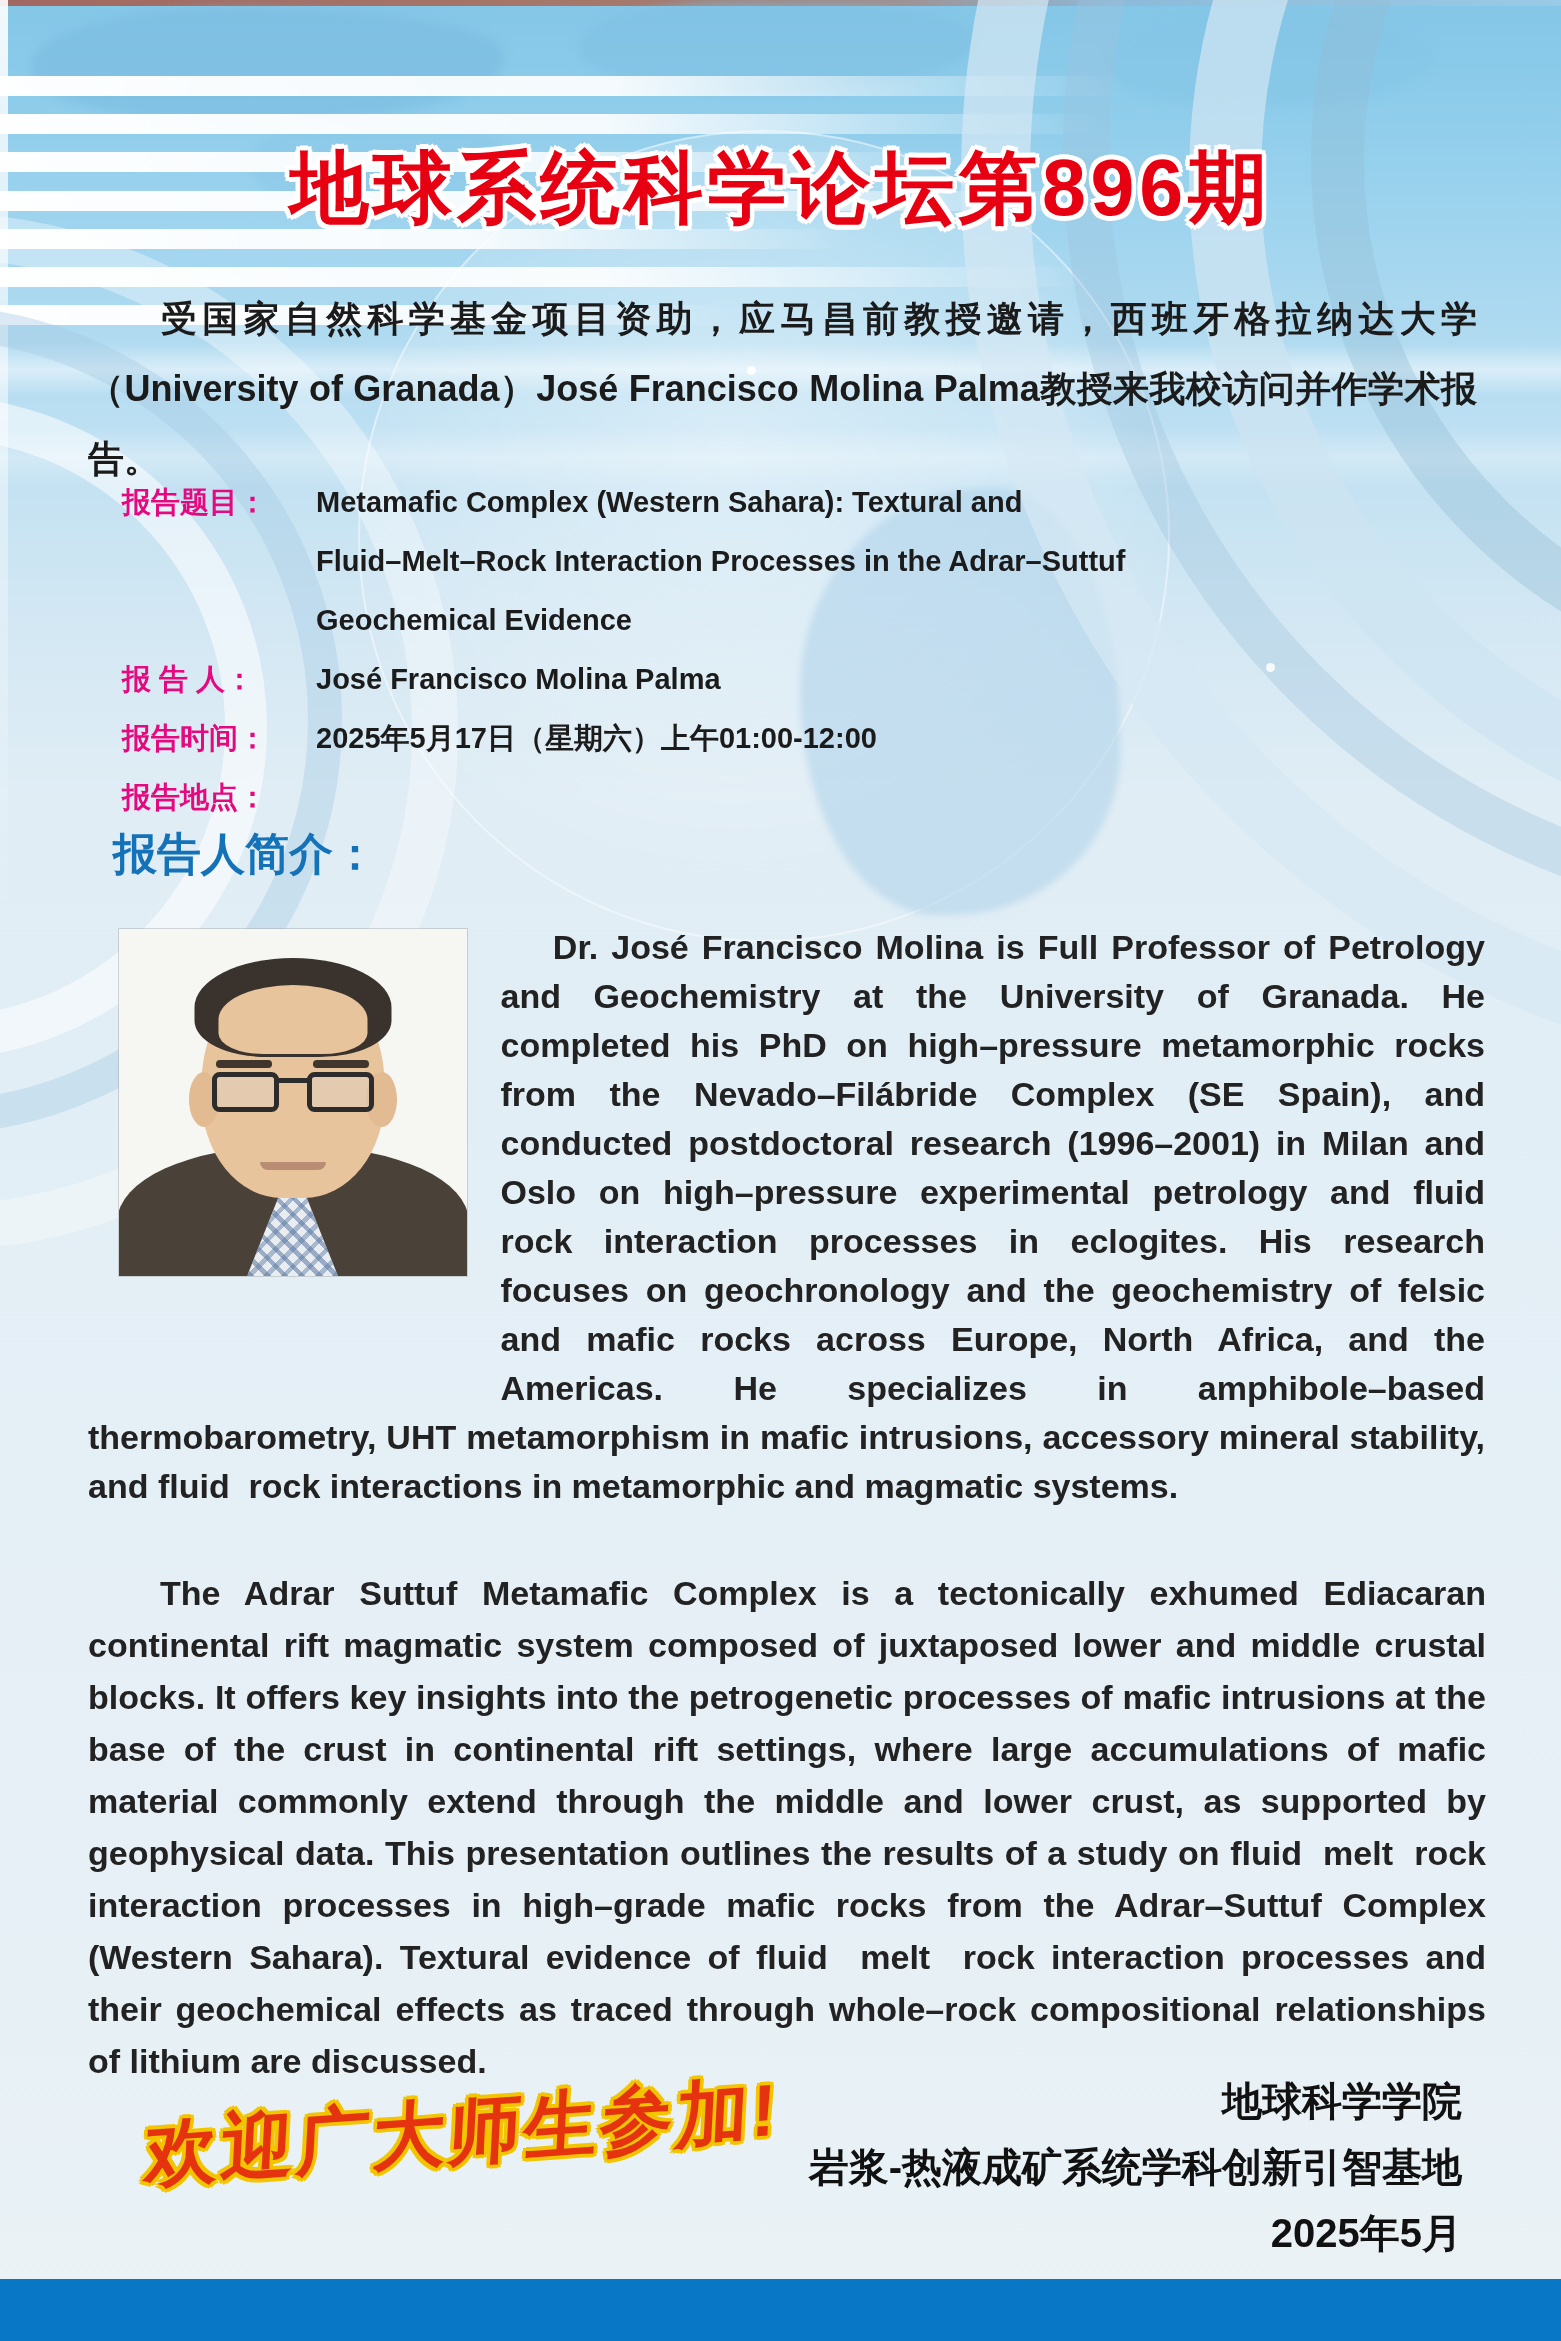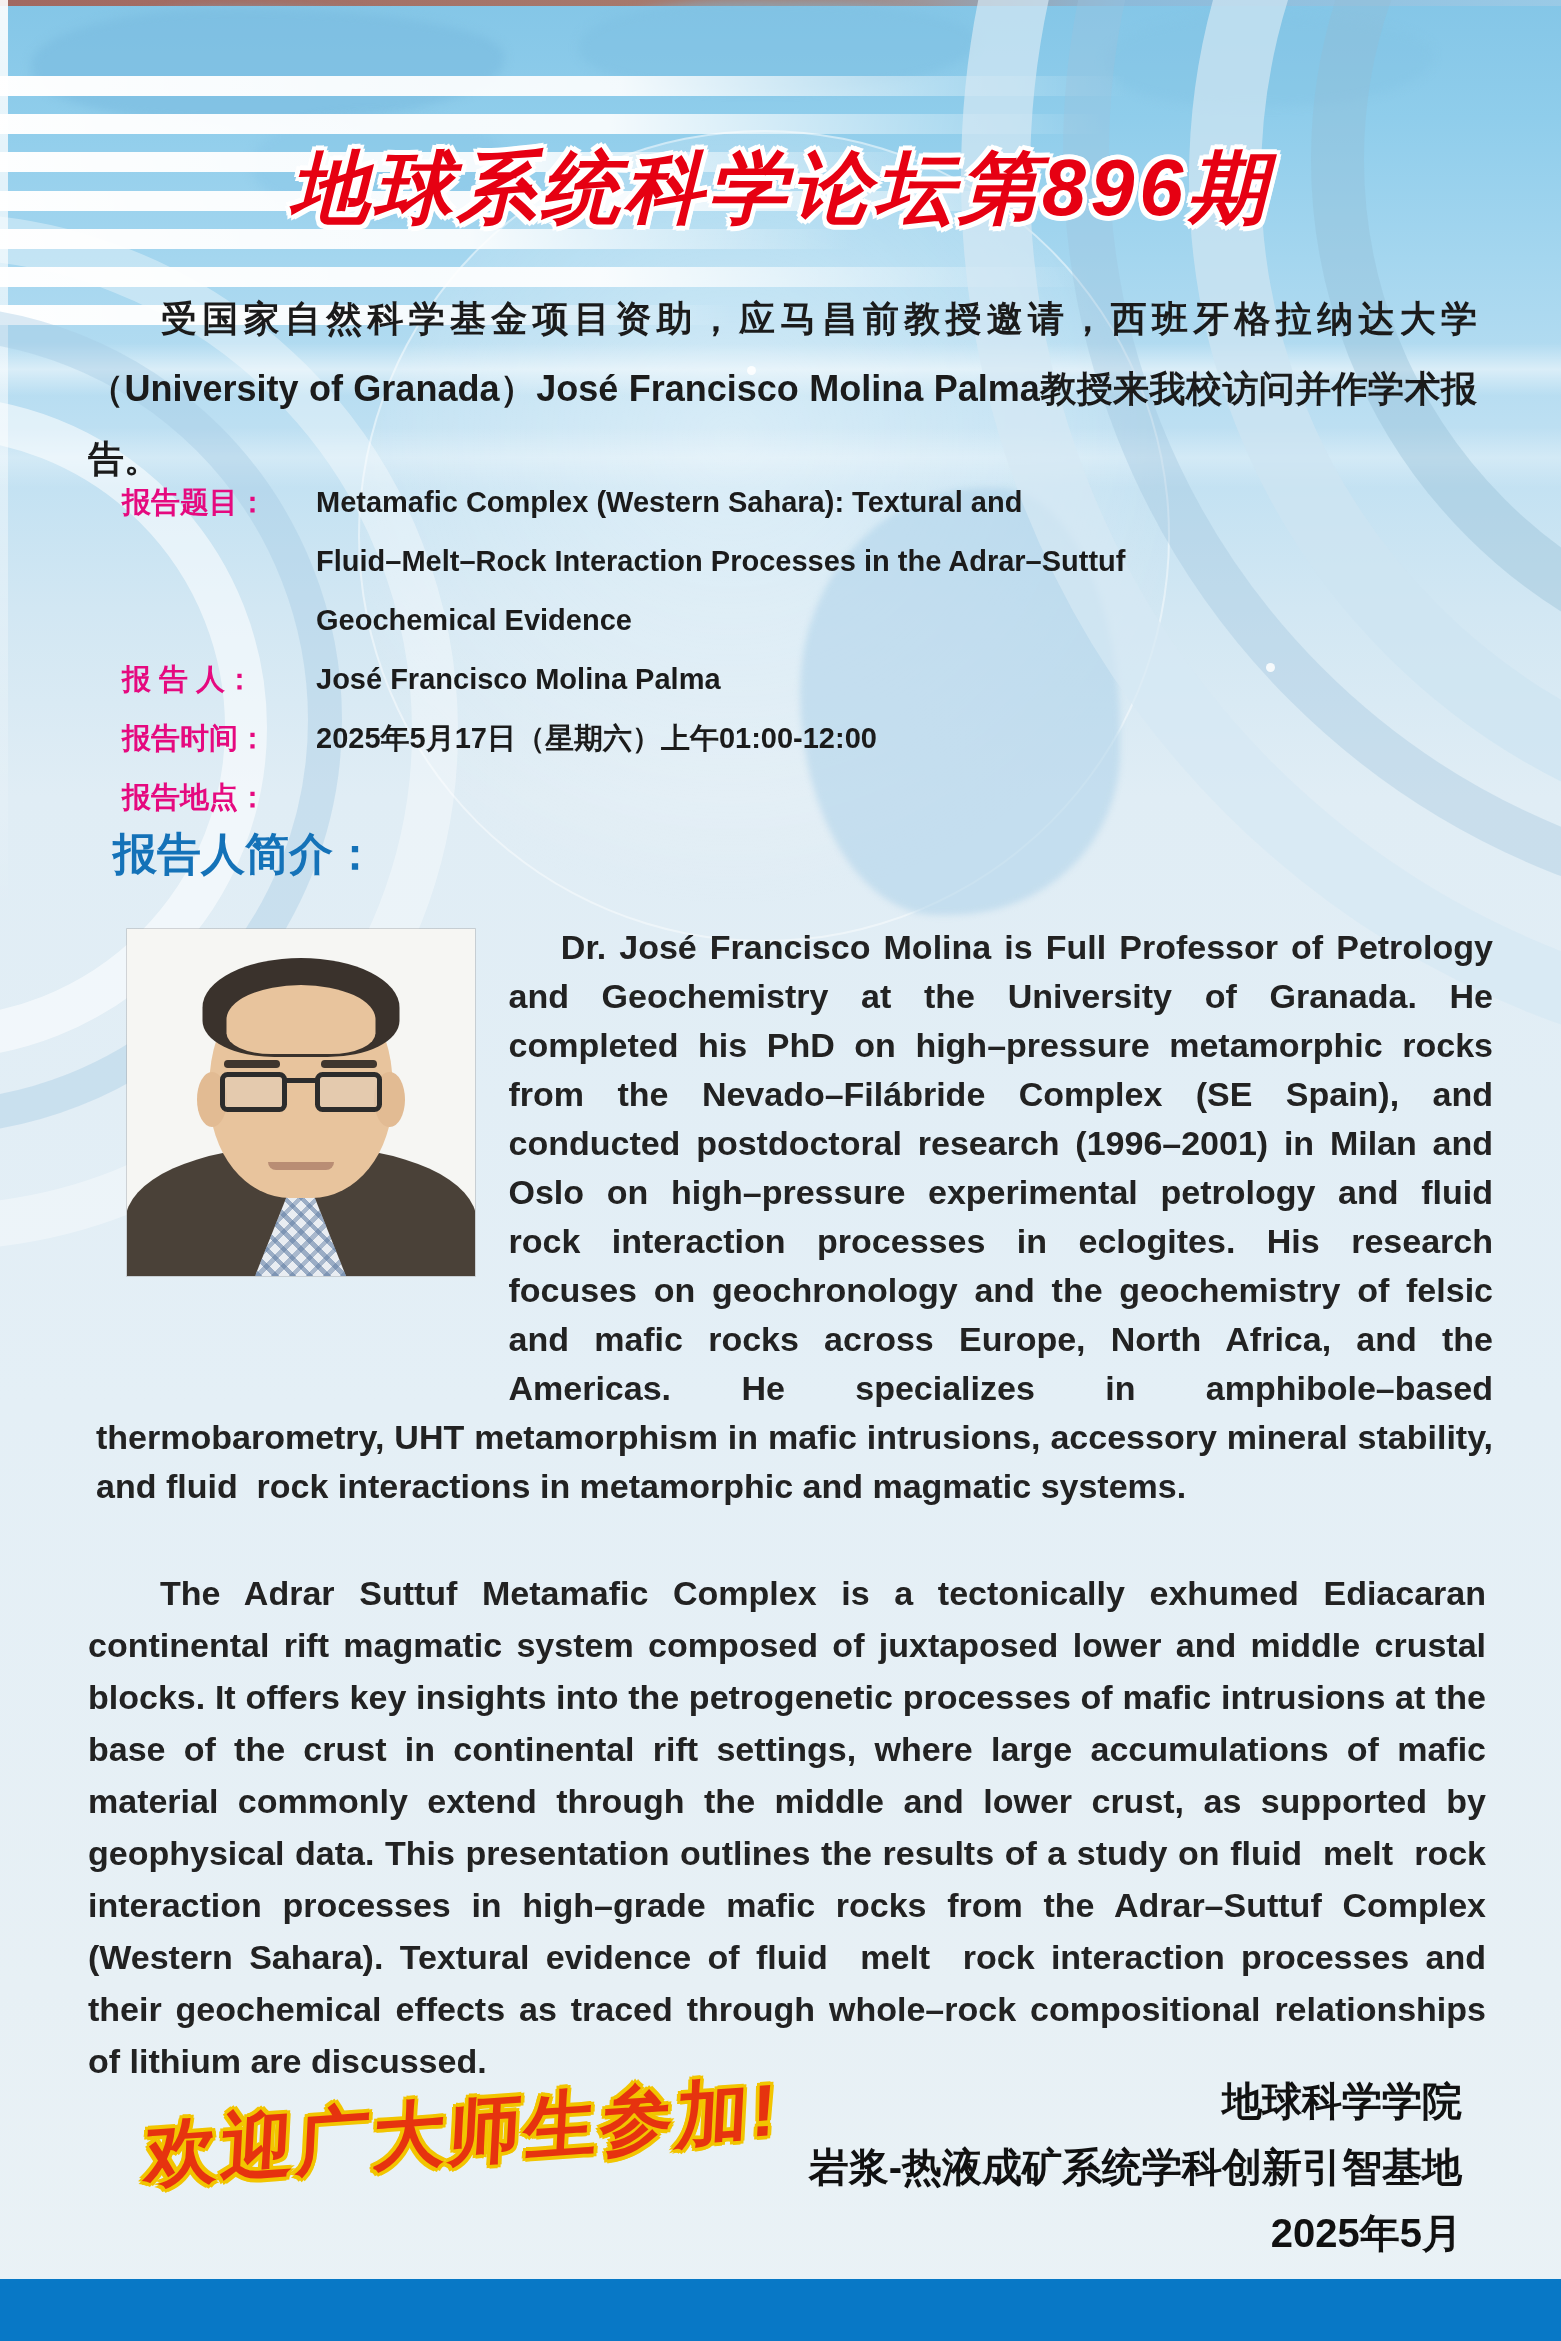--- a/index.html
+++ b/index.html
@@ -48,33 +48,33 @@
     border-color:rgba(255,255,255,.55);}
   .arc-l2{left:-488px;top:305px;width:762px;height:762px;border-width:34px;
     border-color:rgba(165,203,228,.4);}
   .arc-l3{left:-579px;top:213px;width:945px;height:945px;border-width:46px;
     border-color:rgba(255,255,255,.35);}
   .net-dot{position:absolute;width:12.2px;height:12.2px;border-radius:50%;background:rgba(255,255,255,.85);}
   
   .main-title{position:absolute;left:0;right:0;top:136px;margin:0;text-align:center;
     font-size:79px;letter-spacing:4.6px;color:#e60012;
     text-shadow:-4.6px 0 0 #fff,4.6px 0 0 #fff,0 -4.6px 0 #fff,0 4.6px 0 #fff,
-      -3.8px -3.8px 0 #fff,3.8px -3.8px 0 #fff,-3.8px 3.8px 0 #fff,3.8px 3.8px 0 #fff;font-style:italic;}
+      -3.8px -3.8px 0 #fff,3.8px -3.8px 0 #fff,-3.8px 3.8px 0 #fff,3.8px 3.8px 0 #fff;}
   .intro{position:absolute;left:88px;top:284px;width:1389px;margin:0;
     font-size:36px;line-height:70px;color:#1b1b1b;text-align:justify;text-indent:73px;}
   .details{position:absolute;left:122px;top:473px;width:1348px;
     font-size:29px;line-height:59px;color:#1b1b1b;}
   .drow{display:flex;align-items:flex-start;}
   .dlabel{flex:0 0 194px;color:#e5097f;white-space:nowrap;}
   .dvalue{flex:1;}
   .tline{display:block;}
   .section-heading{position:absolute;left:113px;margin:0;color:#1472b8;font-size:44px;}
   .bio-heading{top:825px;}
   .abstract-heading{top:1511px;}
-  .bio{position:absolute;left:96px;top:874px;width:1397px;margin:0;
+  .bio{position:absolute;left:88px;top:874px;width:1397px;margin:0;
     font-size:34px;line-height:49px;color:#222;text-align:justify;text-indent:70px;white-space:pre-wrap;}
   .abstract{position:absolute;left:88px;top:1567px;width:1398px;margin:0;
     font-size:34px;line-height:52px;color:#222;text-align:justify;text-indent:72px;white-space:pre-wrap;}
   
   .photo{float:left;width:348px;height:347px;margin:6.1px 34px 114px 30.5px;
     position:relative;background:#f6f6f3;overflow:hidden;
     box-shadow:0 0 0 0.8px rgba(160,160,160,.5);}
   .ph-body{position:absolute;left:50%;bottom:-30.5px;transform:translateX(-50%);
     width:351px;height:160px;background:#4a4138;border-radius:46% 46% 0 0;}
   .ph-collar{position:absolute;left:50%;bottom:0;transform:translateX(-50%);

